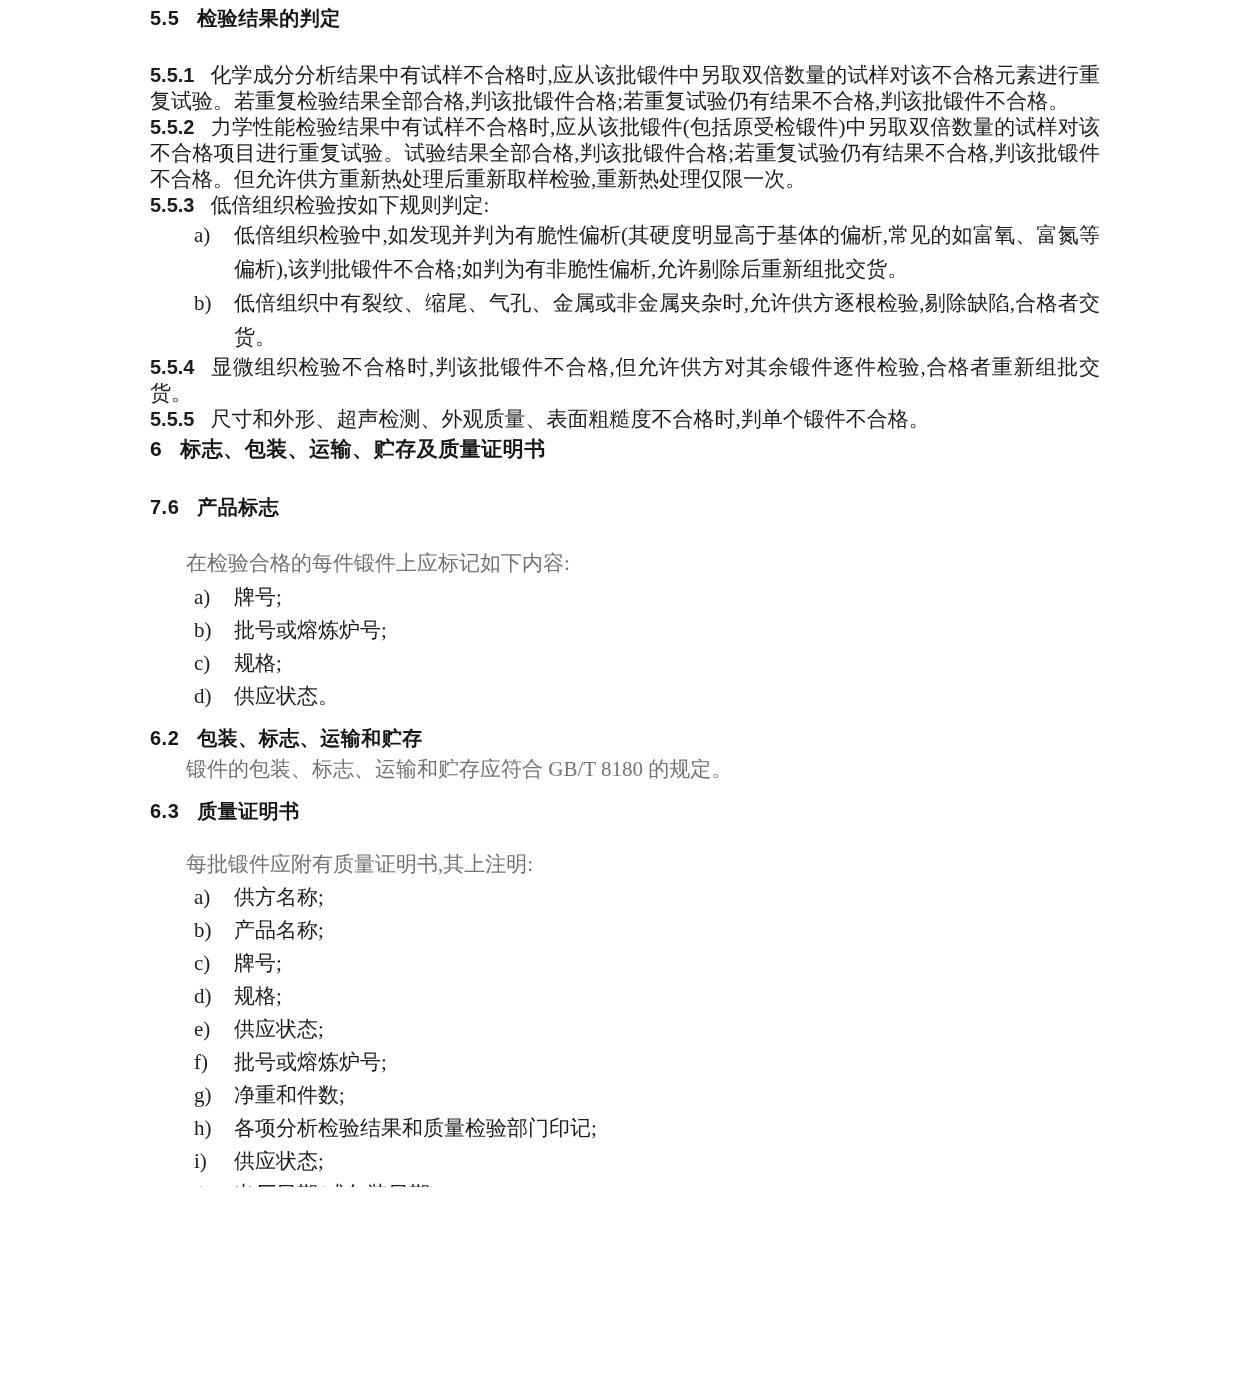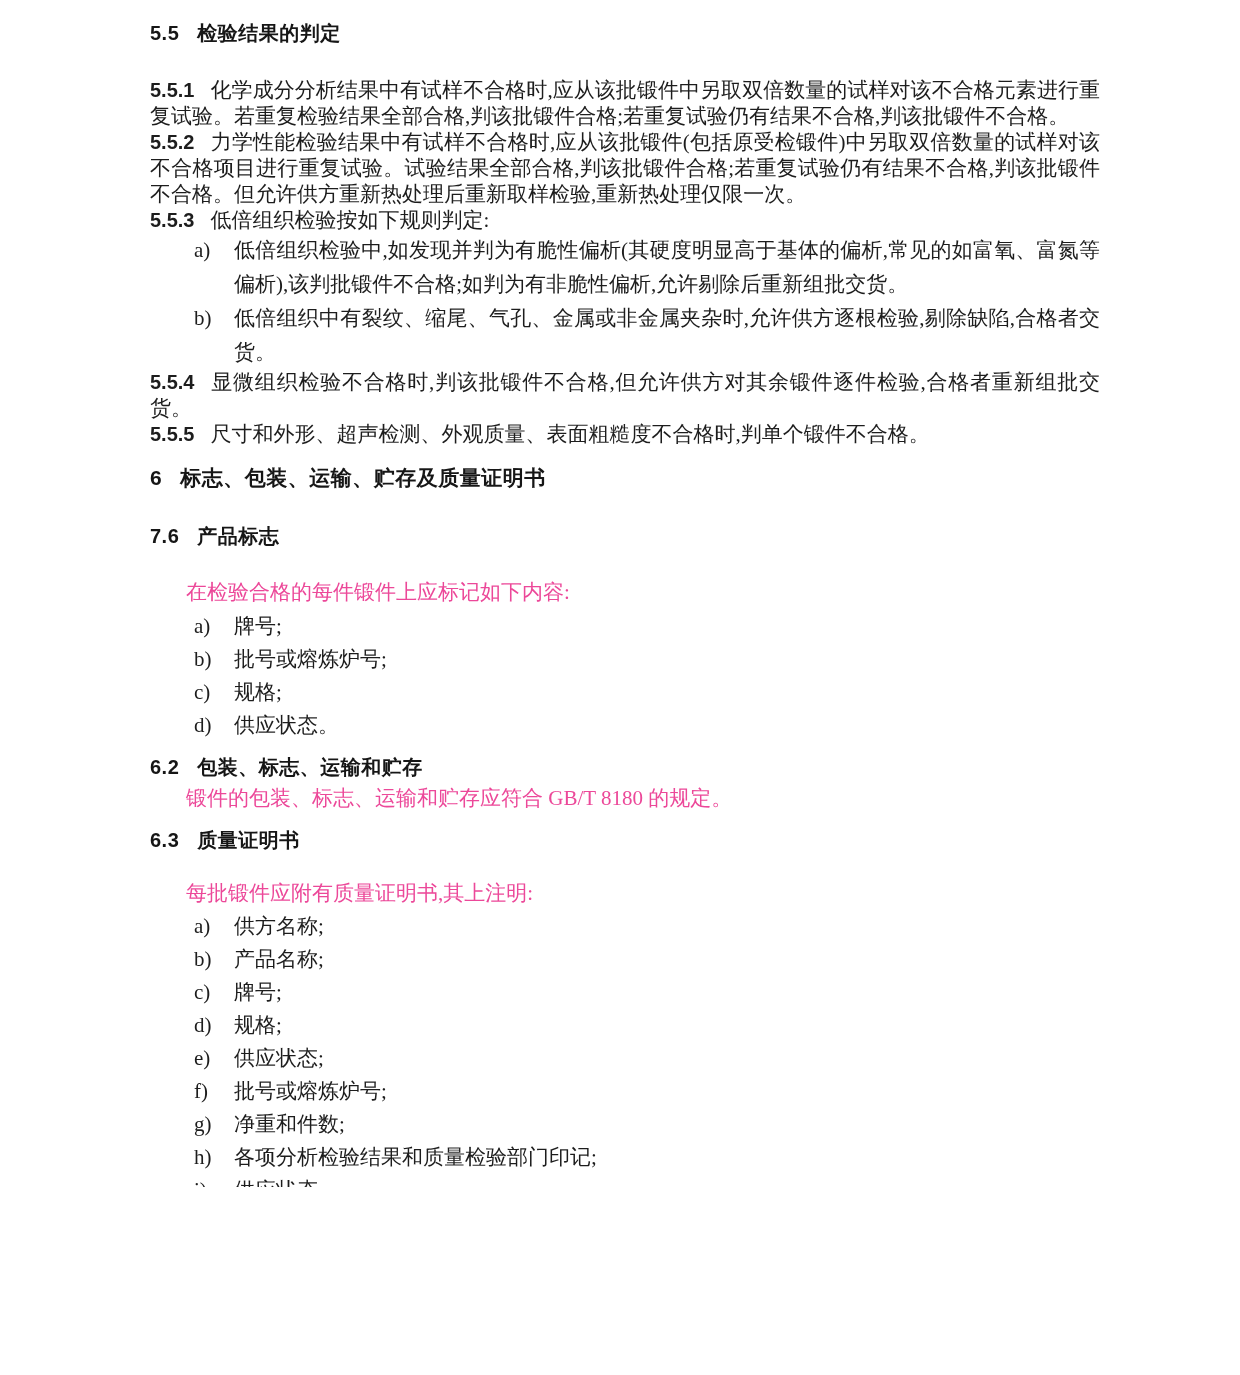--- a/index.html
+++ b/index.html
@@ -7,21 +7,21 @@
     width: 1240px;
     background: #ffffff;
     font-family: "Liberation Serif", "DejaVu Serif", serif;
   }
   .page {
     position: relative;
     width: 1240px;
     height: 1187px;
     background: #ffffff;
     color: #1d1d1d;
-    padding: 19px 140px 0 150px;
+    padding: 4px 140px 0 150px;
     overflow: hidden;
   }
   
   .h-sub {
     font-family: "Liberation Sans", "DejaVu Sans", sans-serif;
     font-weight: bold;
     font-size: 20px;
     line-height: 28px;
     color: #161616;
     letter-spacing: 0.5px;
@@ -47,21 +47,21 @@
   .clause .cnum {
     font-family: "Liberation Sans", "DejaVu Sans", sans-serif;
     font-weight: 600;
     font-size: 20px;
     margin-right: 16px;
   }
   .indent-para {
     font-size: 21px;
     line-height: 34px;
     text-indent: 36px;
-    color: #ec4899;
+    color: #737373;
   }
   
   .li {
     display: flex;
     align-items: flex-start;
     font-size: 21px;
     line-height: 34px;
     color: #1d1d1d;
   }
   .li .li-marker {
@@ -69,21 +69,21 @@
     width: 40px;
     margin-left: 44px;
   }
   .li .li-text {
     flex: 1;
     text-align: justify;
     text-justify: inter-ideograph;
   }
   .li.tight { line-height: 33px; }
   
-  .mt-sec6   { margin-top: 17px; }
+  .mt-sec6   { margin-top: 3px; }
   .mt-h61    { margin-top: 30px; }
   .mt-p61    { margin-top: 25px; }
   .mt-list61 { margin-top: 1px; }
   .mt-h62    { margin-top: 11px; }
   .mt-p62    { }
   .mt-h63    { margin-top: 11px; }
   .mt-p63    { margin-top: 22px; }
   .mt-h55    { margin-bottom: 30px; }
 </style>
 </head>

